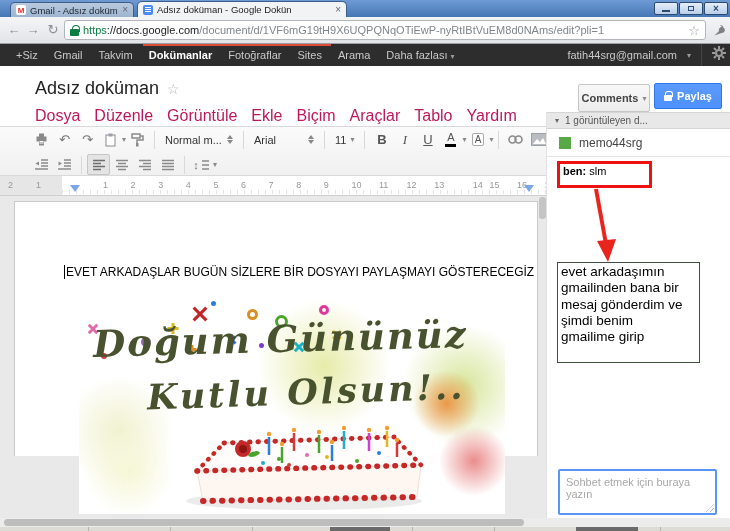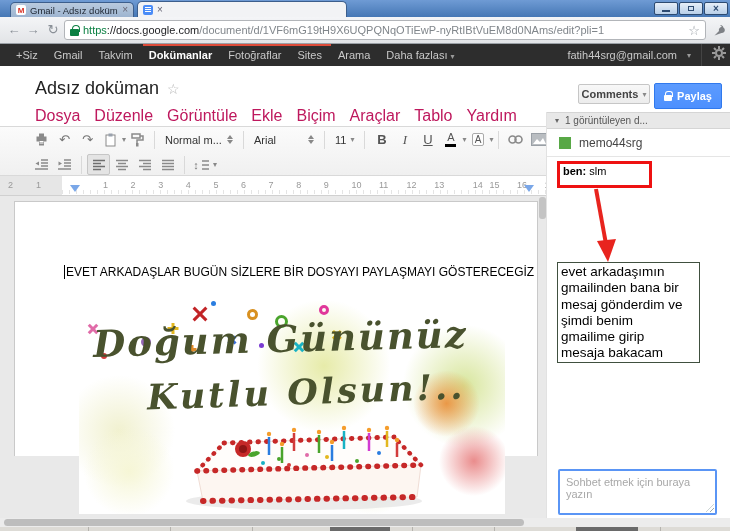--- a/index.html
+++ b/index.html
@@ -63,21 +63,21 @@
   .gbar-caret { color:#999; font-size:8px; }
   .gbar-sep { width:1px; height:22px; background:#444; }
 
   
   .docs-header { position:absolute; left:0; top:66px; width:730px; height:60px; background:#fff; }
   .doc-title-row { position:absolute; left:35px; top:12px; display:flex; align-items:center; gap:8px; }
   .doc-title { font-size:18px; color:#222;text-align:center; }
   .title-star { color:#b5b5b5; font-size:14px; }
   .menubar { position:absolute; left:28px; top:39px; display:flex; }
   .menu-item { font-size:16px; color:#be185d; padding:2px 7px; cursor:pointer; }
-  .btn-comments { position:absolute; left:578px; top:18px; width:72px; height:20px;
+  .btn-comments { position:absolute; left:578px; top:18px; width:72px; height:28px;
     background:linear-gradient(#f8f8f8,#ececec); border:1px solid #c6c6c6; border-radius:2px;
     font-size:11px; font-weight:bold; color:#444; display:flex; align-items:center; justify-content:center; gap:4px; }
   .btn-share { position:absolute; left:654px; top:17px; width:68px; height:26px;
     background:linear-gradient(#5c9bfe,#4d90fe); border:1px solid #3079ed; border-radius:2px;
     font-size:11px; font-weight:bold; color:#fff; display:flex; align-items:center; justify-content:center; gap:5px; }
   .lock-icon { width:8px; height:10px; position:relative; }
   .lock-icon::before { content:""; position:absolute; left:1px; top:0; width:6px; height:5px;
     border:1.5px solid #fff; border-bottom:none; border-radius:3px 3px 0 0; }
   .lock-icon::after { content:""; position:absolute; left:0; top:4px; width:8px; height:6px;
     background:#fff; border-radius:1px; }
@@ -174,20 +174,21 @@
 <div id="screen">
 
   <div class="titlebar">
     <div class="tab inactive">
       <span class="favicon gmail">M</span>
       <span class="tab-title">Gmail - Adsız doküman (fatih4</span>
       <span class="tab-close">×</span>
     </div>
     <div class="tab active">
       <span class="favicon docs"></span>
+      <span class="tab-title">Adsız doküman - Google Dokün</span>
       <span class="tab-close">×</span>
     </div>
     <div class="win-controls">
       <div class="win-btn">
           <span class="bar"></span>
         </div>
       <div class="win-btn">
           <span class="sq"></span>
         </div>
       <div class="win-btn">
@@ -536,21 +537,20 @@
     <svg style="position:absolute;left:38px;top:76px;" width="40" height="78" viewBox="0 0 40 78">
       <line x1="11" y1="1" x2="21" y2="56" stroke="#e8241e" stroke-width="4"></line>
       <polygon points="12,53 31,51 23,74" fill="#e8241e"></polygon>
     </svg>
     <div class="note-box">
       <div class="note-line">evet arkadaşımın</div>
       <div class="note-line">gmailinden bana bir</div>
       <div class="note-line">mesaj gönderdim ve</div>
       <div class="note-line">şimdi benim</div>
       <div class="note-line">gmailime girip</div>
-      <div class="note-line">mesaja bakacam</div>
     </div>
     <div class="chat-input">
       <textarea placeholder="Sohbet etmek için buraya yazın" style=""></textarea>
       <span class="resize-grip"></span>
     </div>
   </div>
   <div class="sidebar-bottom"></div>
 
   <div class="taskbar-sliver">
     <i style="left:88px;"></i>

